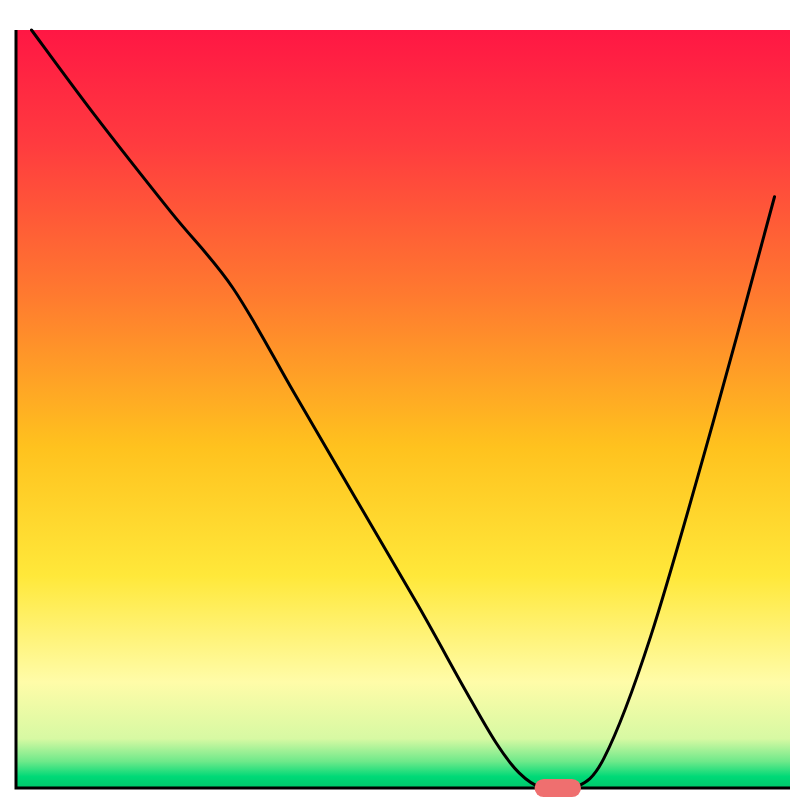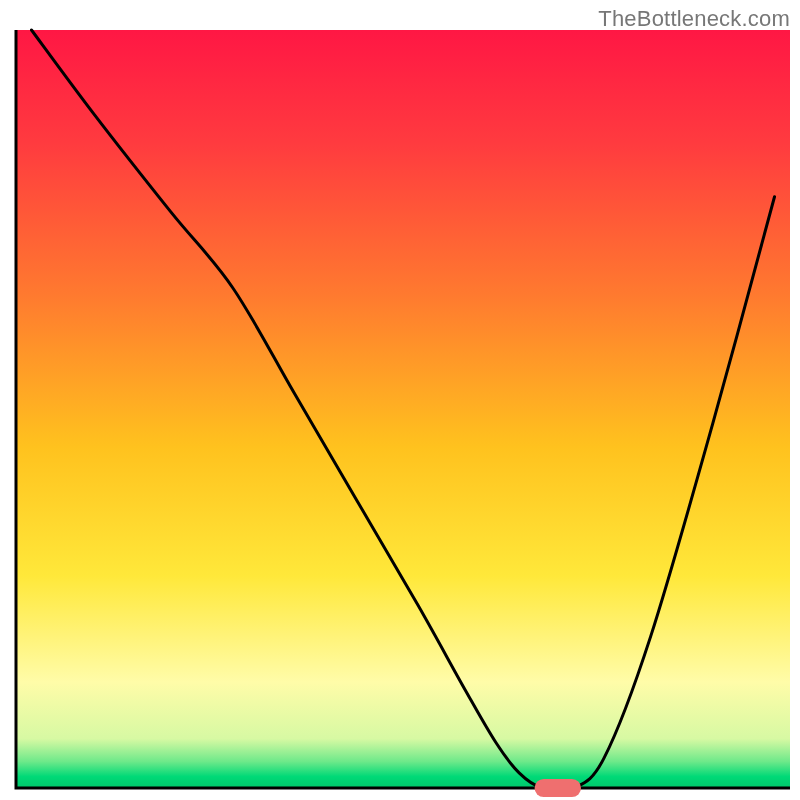--- a/index.html
+++ b/index.html
@@ -28,21 +28,20 @@
   svg.plot {
     position: absolute;
     top: 0;
     left: 0;
   }
 </style>
 </head>
 <body>
 
 <div class="chart-container">
-  <div class="watermark">TheBottleneck.com</div>
 
   <svg class="plot" width="800" height="800" viewBox="0 0 800 800">
     <defs>
       <linearGradient id="bg-grad" x1="0" y1="0" x2="0" y2="1">
       <stop offset="0%" stop-color="#ff1744"></stop>
           <stop offset="15%" stop-color="#ff3b3f"></stop>
           <stop offset="35%" stop-color="#ff7a2f"></stop>
           <stop offset="55.00000000000001%" stop-color="#ffc21e"></stop>
           <stop offset="72%" stop-color="#ffe83a"></stop>
           <stop offset="86%" stop-color="#fffca8"></stop>

